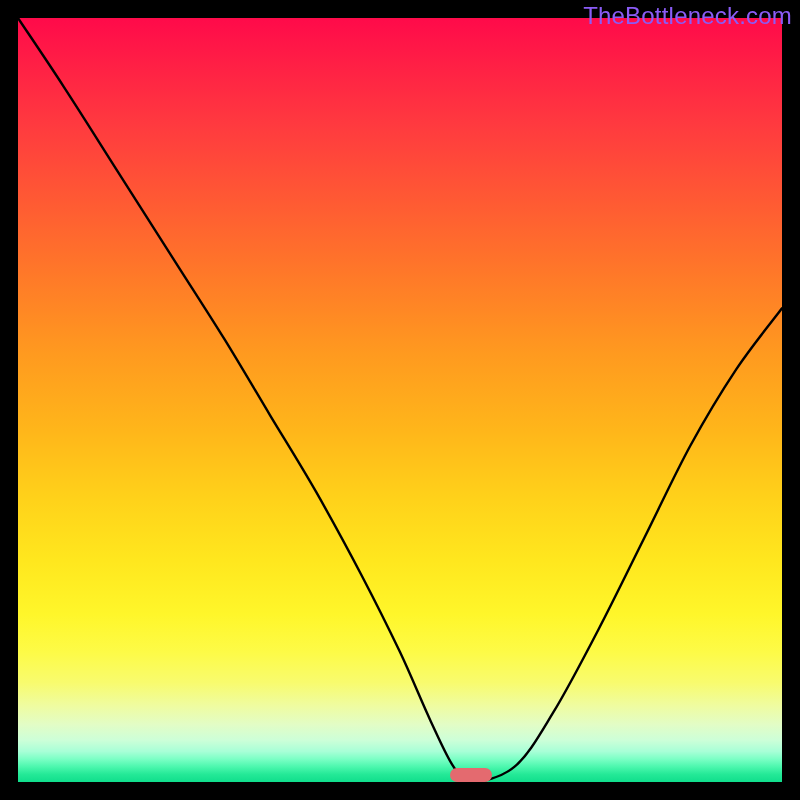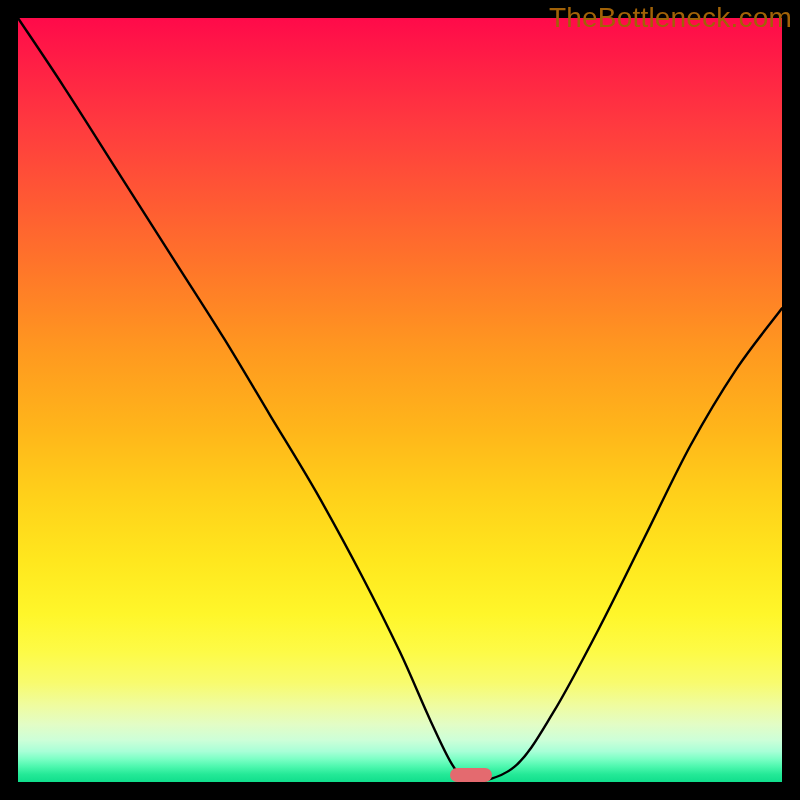--- a/index.html
+++ b/index.html
@@ -66,22 +66,22 @@
     width: 42px;
     height: 14px;
     border-radius: 7px;
     background: #e46a6f;
     transform: translate(-50%, -50%);
   }
   .watermark {
     position: absolute;
     top: 2px;
     right: 8px;
-    color: #a16207;
-    font-size: 28px;
+    color: #8b5cf6;
+    font-size: 24px;
     font-weight: 500;
     letter-spacing: 0.2px;
     user-select: none;
   }
 </style>
 </head>
 <body>
 
 <div class="frame">
 

